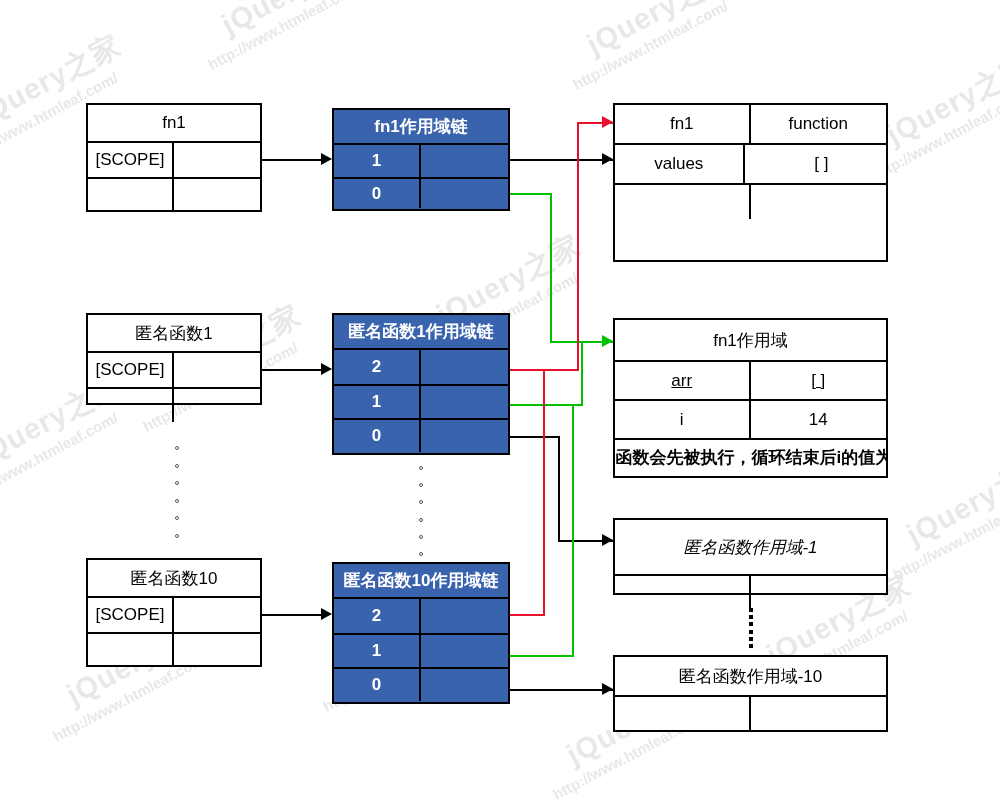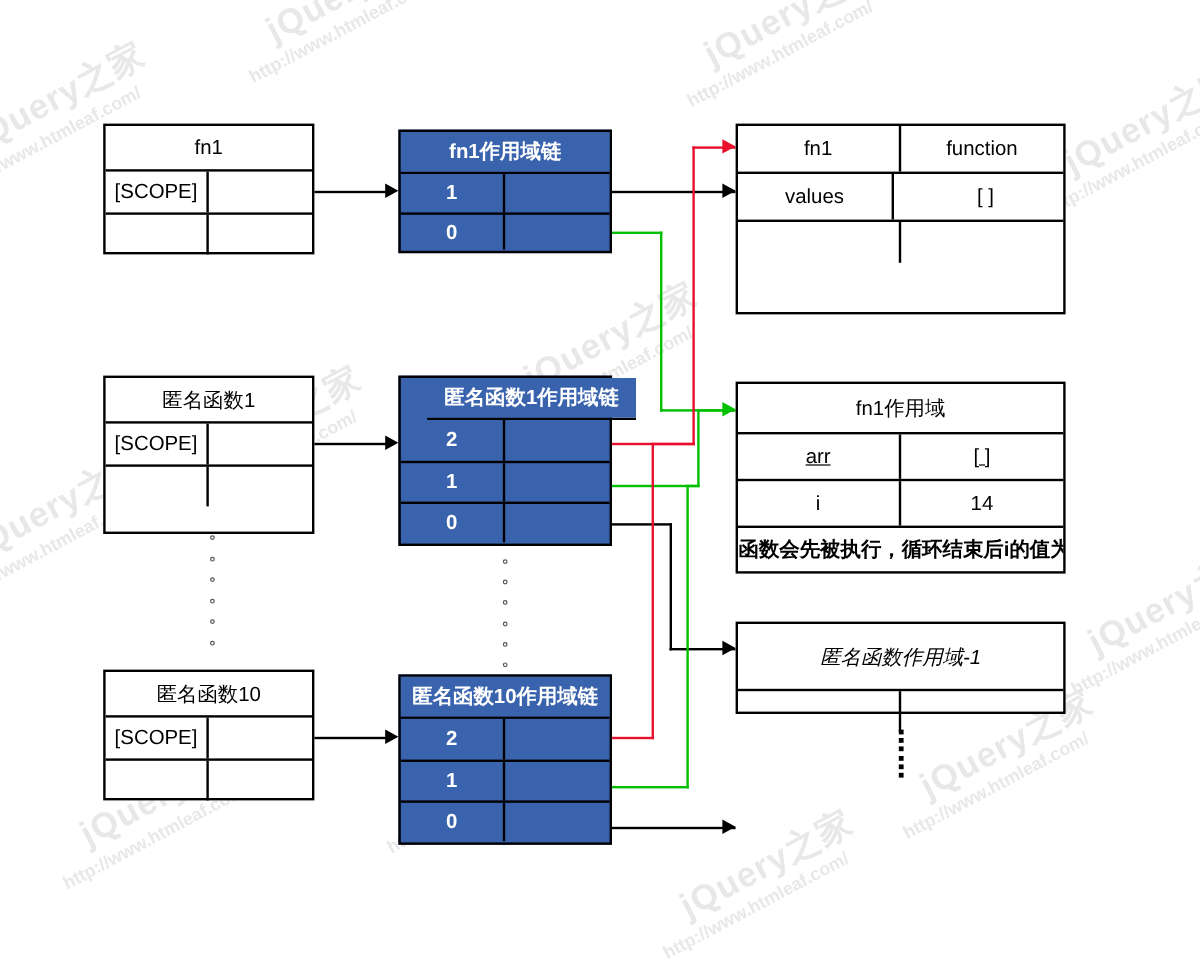--- a/index.html
+++ b/index.html
@@ -160,21 +160,21 @@
     <div class="row" style="height:36px;">
       <div class="cell left" style="width:50%;">[SCOPE]</div>
       <div class="cell" style="width:50%;"></div>
     </div>
     <div class="row" style="height:33px;">
       <div class="cell left" style="width:50%;"></div>
       <div class="cell" style="width:50%;"></div>
     </div>
   </div>
 
-  <div class="box" id="anon1-obj" style="left:86px; top:313px; width:176px; height:132px;">
+  <div class="box" id="anon1-obj" style="left:86px; top:313px; width:176px; height:92px;">
     <div class="row" style="height:38px;">
       <div class="cell hdr">匿名函数1</div>
     </div>
     <div class="row" style="height:36px;">
       <div class="cell left" style="width:50%;">[SCOPE]</div>
       <div class="cell" style="width:50%;"></div>
     </div>
     <div class="row" style="height:33px;">
       <div class="cell left" style="width:50%;"></div>
       <div class="cell" style="width:50%;"></div>
@@ -212,21 +212,21 @@
       <div class="bcell left" style="width:50%;">1</div>
       <div class="bcell" style="width:50%;"></div>
     </div>
     <div class="brow" style="height:29px;">
       <div class="bcell left" style="width:50%;">0</div>
       <div class="bcell" style="width:50%;"></div>
     </div>
   </div>
 
   <div class="bbox" id="anon1-chain" style="left:332px; top:313px; width:178px; height:142px;">
-    <div class="brow" style="height:35px;margin-left:22px;">
+    <div class="brow" style="height:35px;">
       <div class="bcell bhdr" style="width:100%;">匿名函数1作用域链</div>
     </div>
     <div class="brow" style="height:36px;">
       <div class="bcell left" style="width:50%;">2</div>
       <div class="bcell" style="width:50%;"></div>
     </div>
     <div class="brow" style="height:34px;">
       <div class="bcell left" style="width:50%;">1</div>
       <div class="bcell" style="width:50%;"></div>
     </div>
@@ -298,20 +298,29 @@
   <div class="box" id="anon-scope-1" style="left:613px; top:518px; width:275px; height:77px;">
     <div class="row" style="height:56px;font-style:italic;">
       <div class="cell hdr">匿名函数作用域-1</div>
     </div>
     <div class="row" style="height:34px;">
       <div class="cell left" style="width:50%;"></div>
       <div class="cell" style="width:50%;"></div>
     </div>
   </div>
 
+  <div class="box" id="anon-scope-10" style="left:613px; top:655px; width:275px; height:77px;">
+    <div class="row" style="height:40px;">
+      <div class="cell hdr">匿名函数作用域-10</div>
+    </div>
+    <div class="row" style="height:34px;">
+      <div class="cell left" style="width:50%;"></div>
+      <div class="cell" style="width:50%;"></div>
+    </div>
+  </div>
 
   <div class="sqdots" style="left:748px; top:608px; width:6px; height:40px;">
     <i></i>
       <i></i>
       <i></i>
       <i></i>
       <i></i>
       <i></i>
   </div>
 

